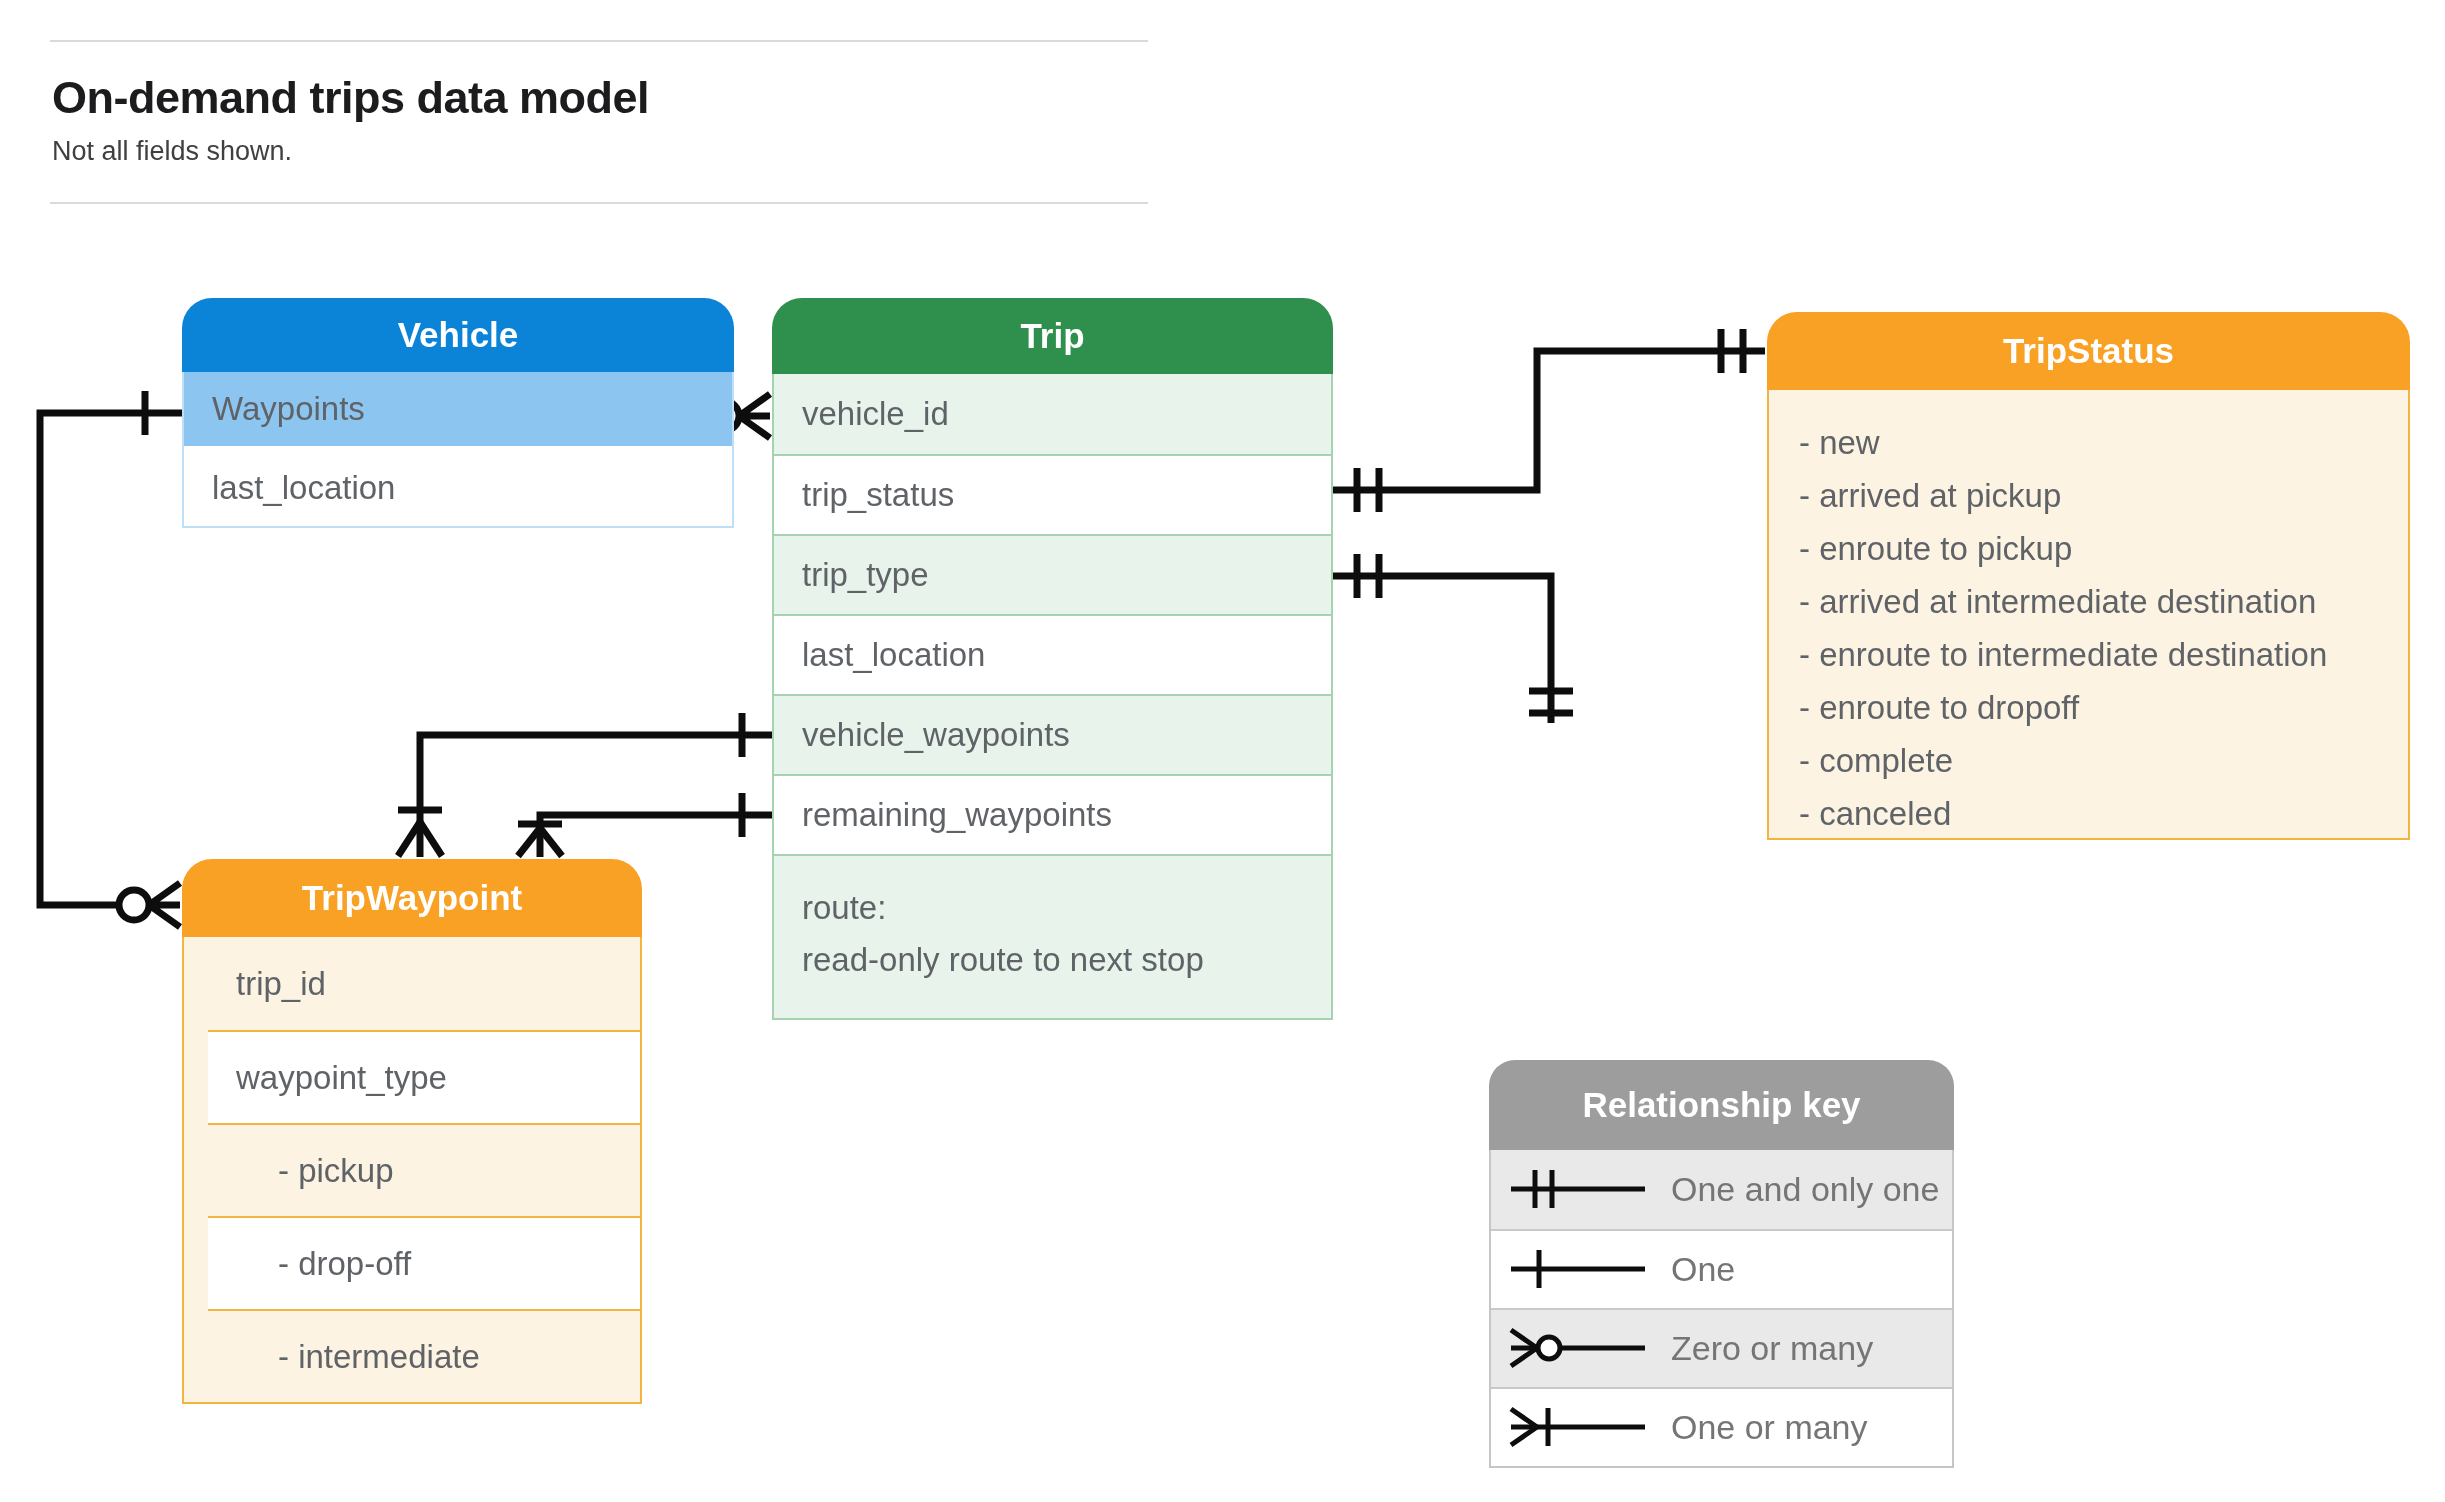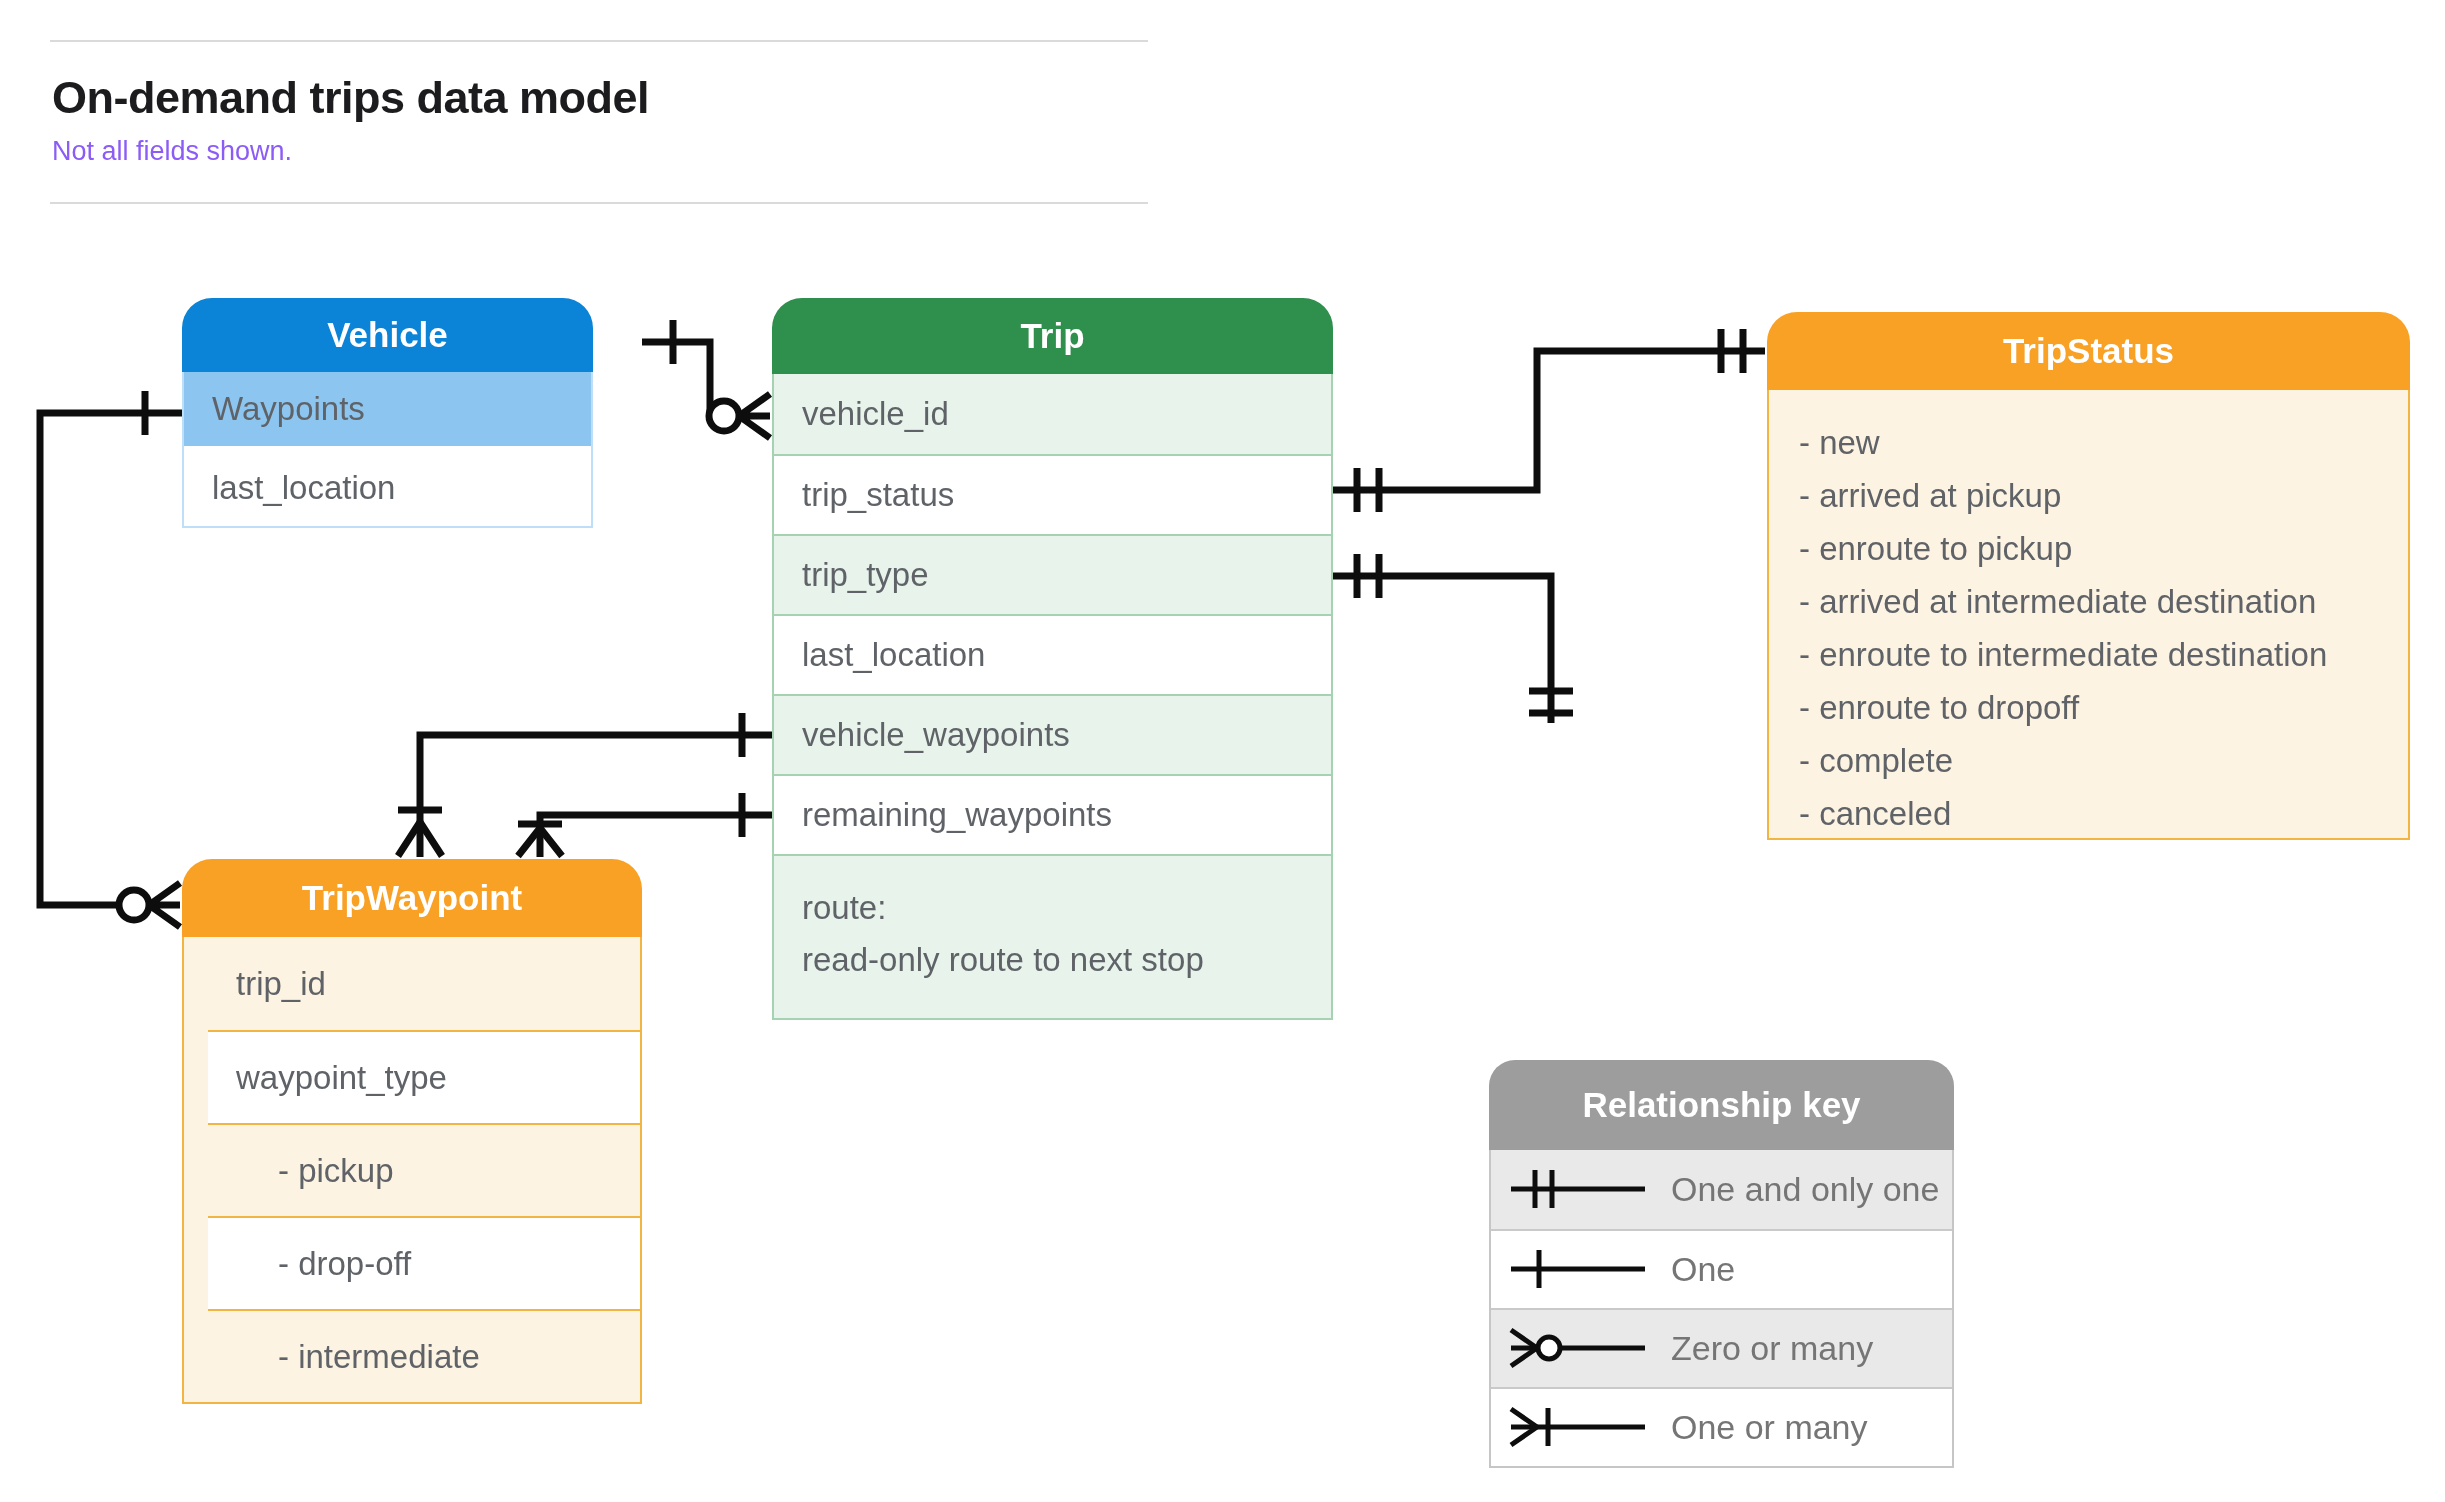--- a/index.html
+++ b/index.html
@@ -9,21 +9,21 @@
     --header_gray:#9D9D9D; --row_gray:#E9E9E9; --border_gray:#C6C6C6;
     --text_field:#5F6368; --text_legend:#757575; --line:#0D0D0D;
     --rule:#DADADA; --title_text:#1C1C1E;
   }
   html,body{margin:0;padding:0;background:#fff;}
   body{font-family:"Liberation Sans",sans-serif;}
   #canvas{position:relative;width:2445px;height:1502px;background:#fff;overflow:hidden;}
 
   .rule{position:absolute;left:50px;width:1098px;height:2px;background:var(--rule);}
   .page-title{position:absolute;left:52px;top:72px;font-size:45px;font-weight:bold;color:var(--title_text);letter-spacing:-0.5px;}
-  .page-subtitle{position:absolute;left:52px;top:136px;font-size:27px;color:#8b5cf6;}
+  .page-subtitle{position:absolute;left:52px;top:136px;font-size:27px;color:#404040;}
 
   svg.connectors{position:absolute;left:0;top:0;}
   svg.connectors path, svg.connectors line{stroke:var(--line);stroke-width:7;fill:none;}
   svg.connectors circle{stroke:var(--line);stroke-width:7;fill:#fff;}
 
   .entity{position:absolute;box-sizing:border-box;}
   .hdr{box-sizing:border-box;display:flex;align-items:center;justify-content:center;
        color:#fff;font-weight:bold;font-size:35px;border-radius:30px 30px 0 0;}
   .body{box-sizing:border-box;}
   .row{box-sizing:border-box;display:flex;align-items:center;padding-left:28px;
@@ -122,21 +122,21 @@
       <line x1="518" y1="824" x2="562" y2="824"></line>
       <path d="M540 828 L518 856 M540 828 L562 856"></path>
     </g>
   </svg>
 
   <div class="rule" style="top:40px"></div>
   <div class="page-title">On-demand trips data model</div>
   <div class="page-subtitle">Not all fields shown.</div>
   <div class="rule" style="top:202px"></div>
 
-  <div class="entity vehicle" style="left:182px;top:298px;width:411px;">
+  <div class="entity vehicle" style="left:182px;top:298px;width:552px;">
     <div class="hdr">Vehicle</div>
     <div class="body">
       <div class="row">Waypoints</div>
       <div class="row">last_location</div>
     </div>
   </div>
 
   <div class="entity trip" style="left:772px;top:298px;width:561px;">
     <div class="hdr">Trip</div>
     <div class="body">

